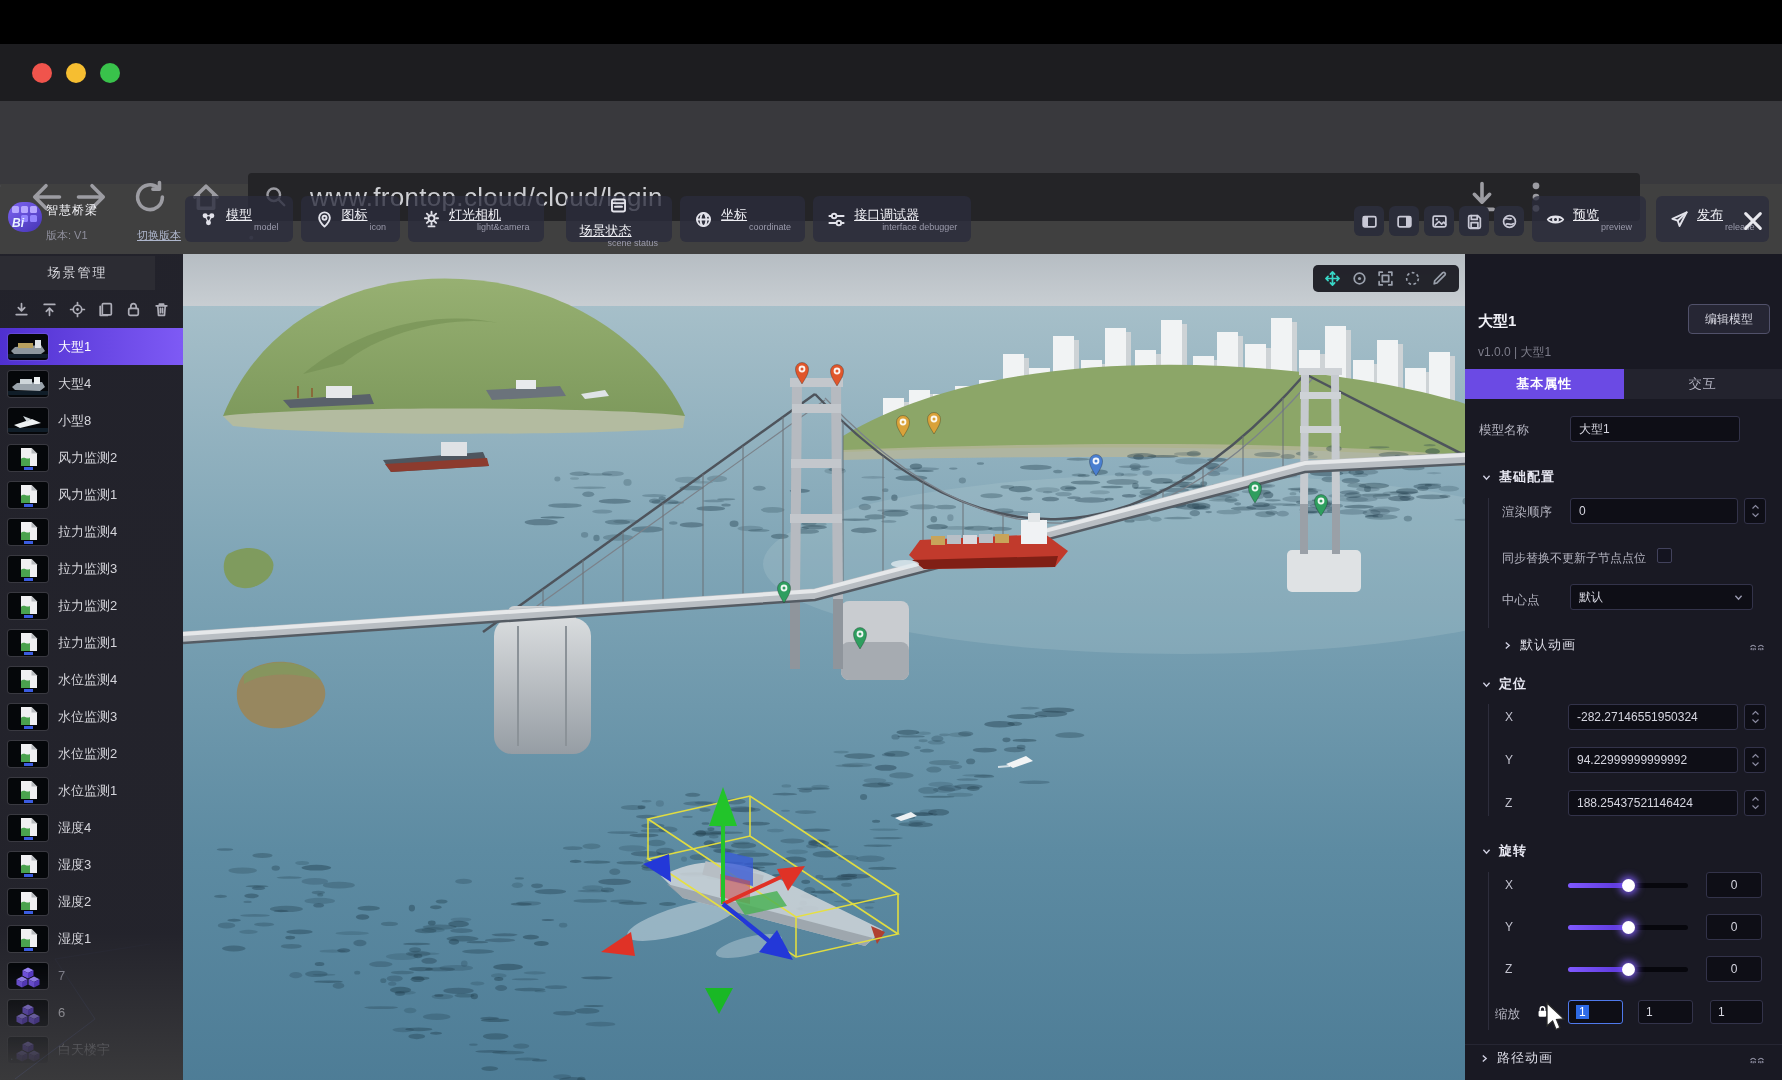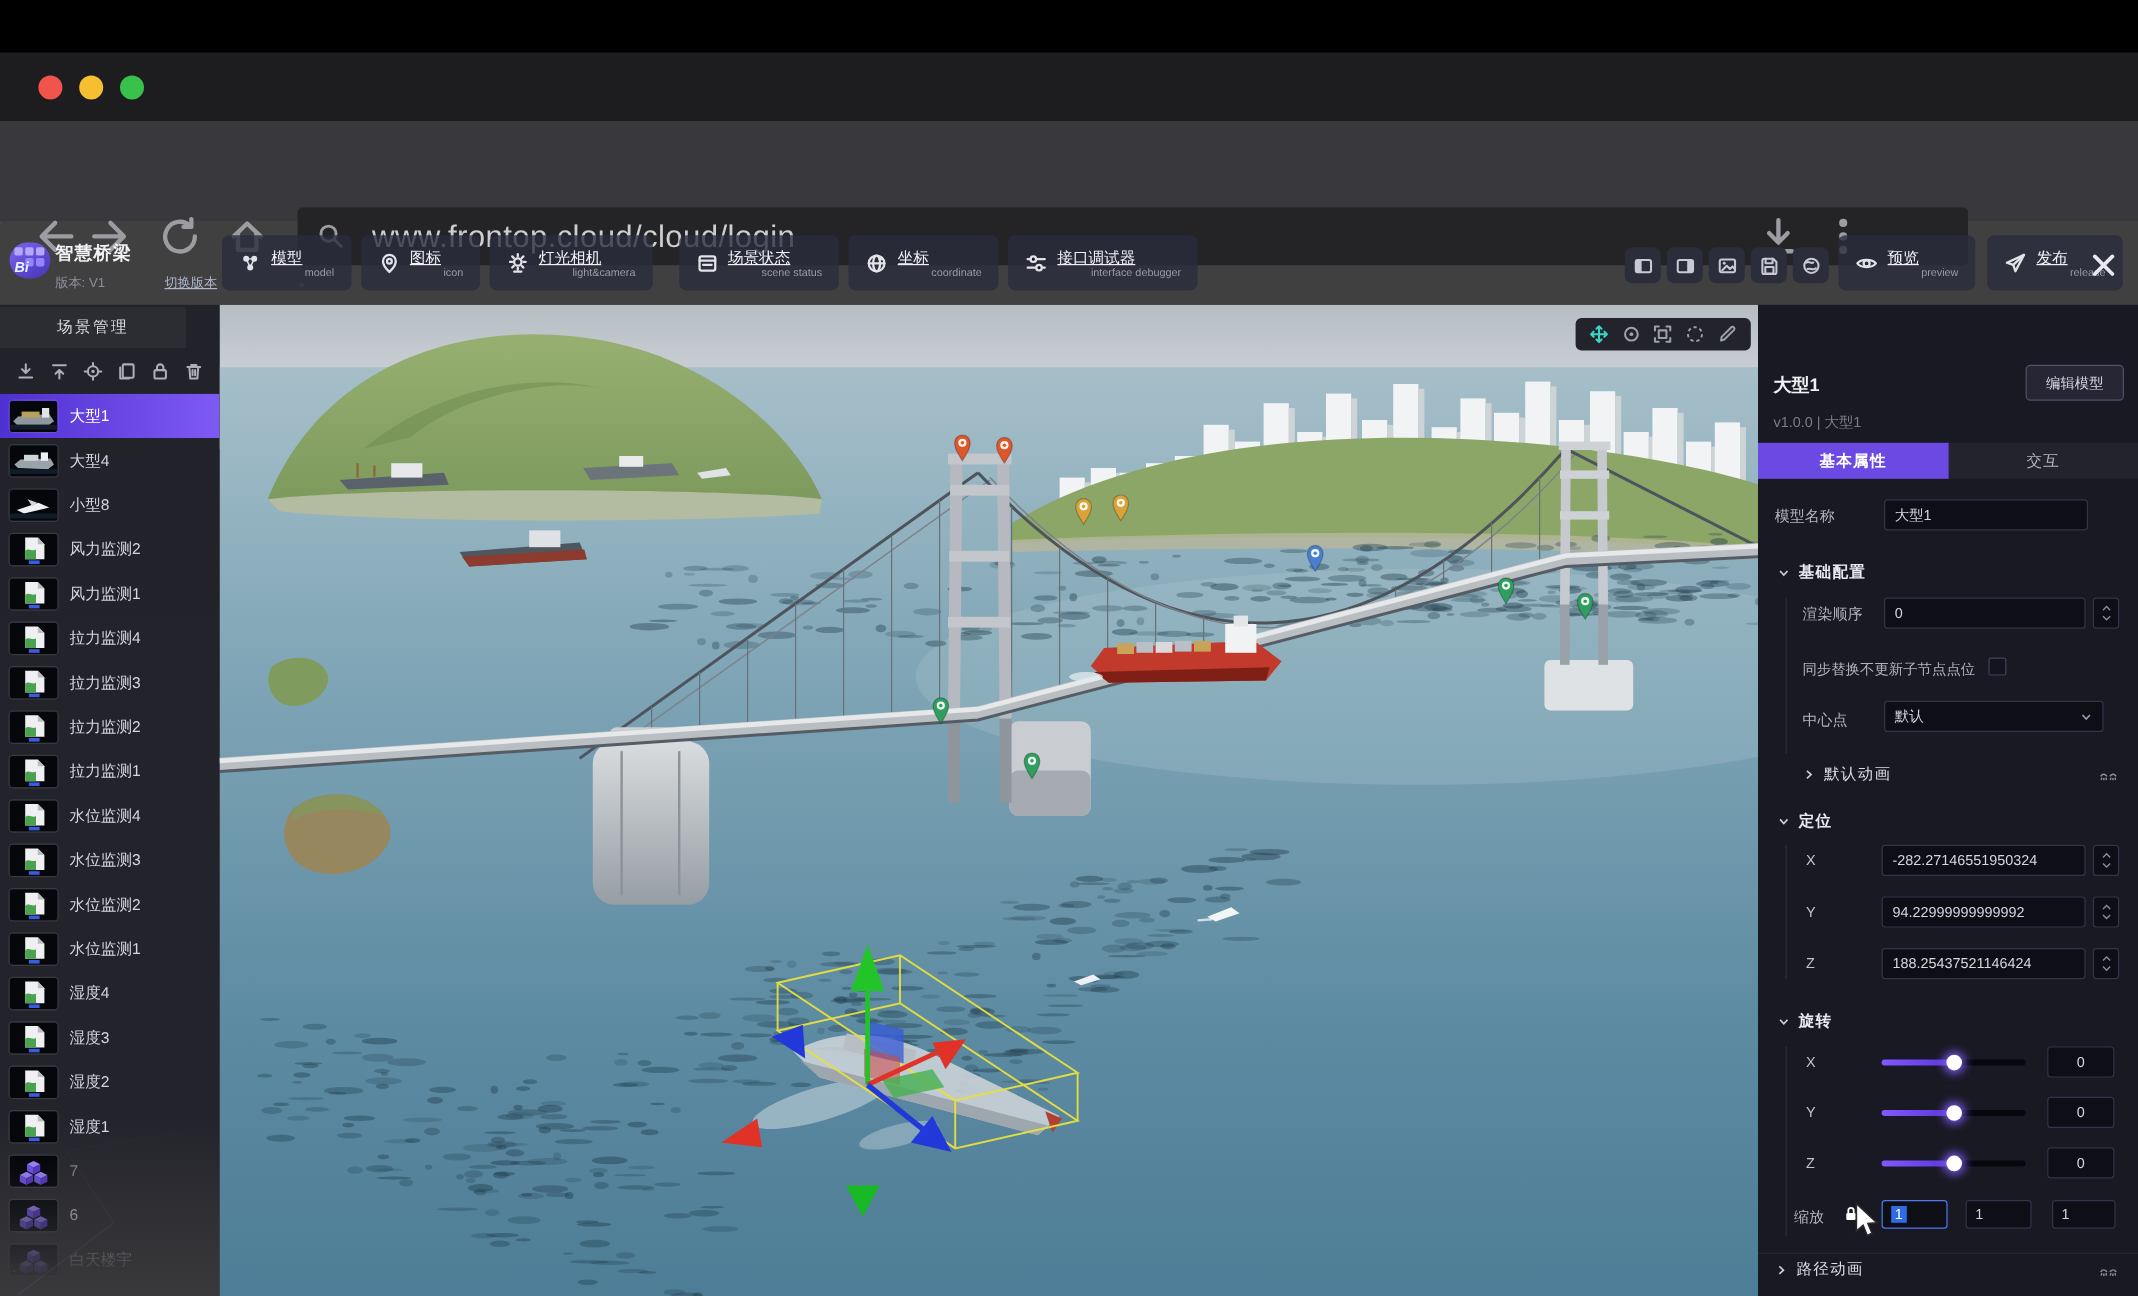--- a/index.html
+++ b/index.html
@@ -14,26 +14,26 @@
   .nicon svg{width:36px;height:36px}
   .urlbar{position:absolute;left:248px;top:72px;width:1392px;height:48px;background:#242427;border-radius:4px;display:flex;align-items:center;}
   .urlbar .sicon{width:24px;height:24px;margin-left:16px;color:#9c9ca2;}
   .urlbar .sicon svg{width:24px;height:24px}
   .urltext{margin-left:22px;font-size:26px;color:#cdced2;letter-spacing:.3px;}
   
   .appheader{position:absolute;left:0;top:140px;width:1782px;height:70px;}
   .logo{position:absolute;left:8px;top:18px;width:34px;height:30px;border-radius:15px;background:linear-gradient(145deg,#7d64f2,#4534b4);overflow:hidden;}
   .logo .sq{position:absolute;width:7px;height:7px;border-radius:1.5px;background:#b5a6ff;}
   .logo .bi{position:absolute;left:4px;bottom:2px;font-size:12px;font-weight:bold;color:#e8f2ff;font-style:italic;}
-  .apptitle{position:absolute;left:46px;top:18px;font-size:15px;font-weight:bold;color:#f2f2f6;letter-spacing:1px;}
+  .apptitle{position:absolute;left:46px;top:18px;font-size:12px;font-weight:normal;color:#f2f2f6;letter-spacing:1px;}
   .ver{position:absolute;left:46px;top:44px;font-size:11px;color:#8f8f9c;}
   .switchver{position:absolute;left:137px;top:44px;font-size:11px;color:#aeb6cc;text-decoration:underline;cursor:pointer;}
   .navbtns{position:absolute;left:185px;top:12px;display:flex;gap:8px;height:46px;}
   .navbtn{display:flex;align-items:center;gap:8px;padding:0 14px;background:rgba(42,44,60,.78);border-radius:6px;cursor:pointer;}
-  .navbtn.gap{margin-left:14px;}
+  .navbtn.gap{margin-left:14px;flex-direction:column;}
   .nb-icon{width:19px;height:19px;color:#e2e2ea;}
   .nb-icon svg{width:19px;height:19px}
   .nb-zh{font-size:13px;color:#f0f0f5;line-height:15px;white-space:nowrap;text-decoration:underline;}
   .nb-en{font-size:9px;color:#9a9aab;line-height:10px;white-space:nowrap;padding-left:28px;}
   .wintools{position:absolute;left:1354px;top:22px;display:flex;gap:5px;}
   .wtool{width:30px;height:30px;border-radius:6px;background:#2b2d3a;color:#c9c9d6;display:flex;align-items:center;justify-content:center;cursor:pointer;}
   .wtool svg{width:17px;height:17px}
   .pubbtns{position:absolute;left:1532px;top:12px;display:flex;gap:10px;height:46px;}
   .closex{position:absolute;left:1740px;top:24px;width:26px;height:26px;color:#e8e8ee;cursor:pointer;}
   .closex svg{width:26px;height:26px}

